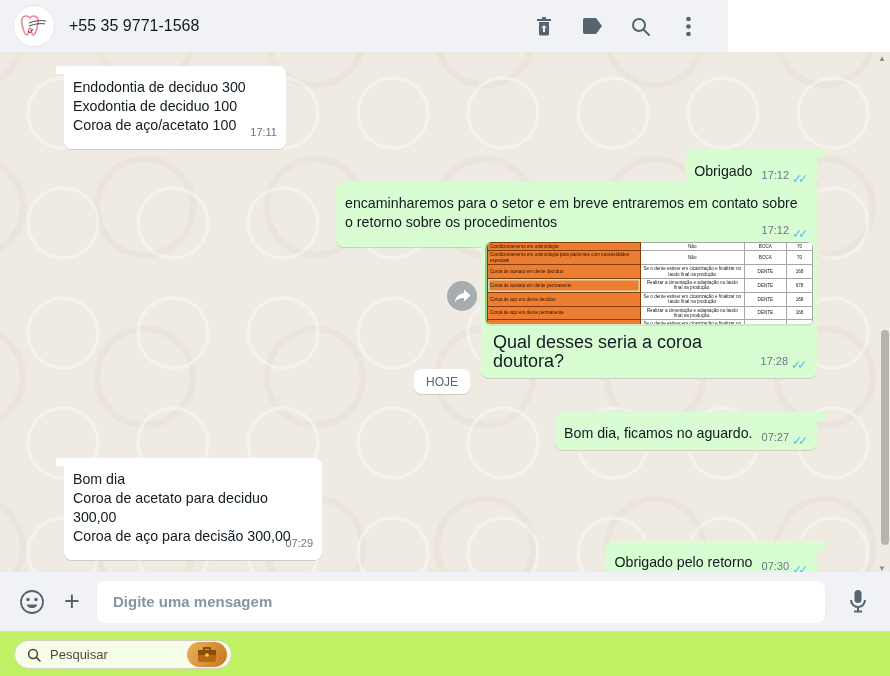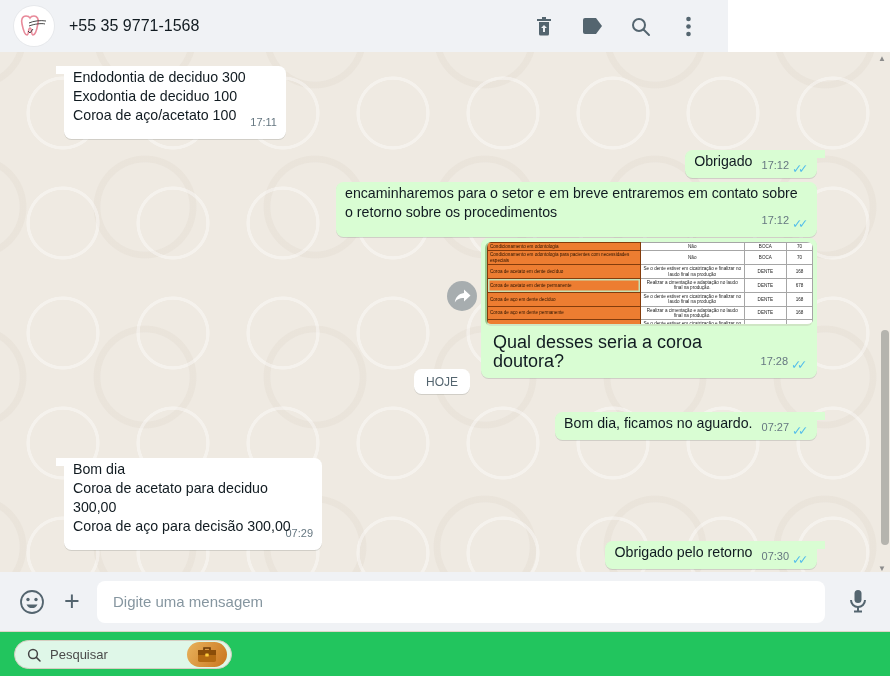--- a/index.html
+++ b/index.html
@@ -20,21 +20,21 @@
   .chat { position:absolute; left:0; top:52px; width:890px; height:520px;
     background-color:#efeae2;
     background-image:
       radial-gradient(closest-side, transparent 60%, rgba(255,255,255,.38) 61%, rgba(255,255,255,.38) 66%, transparent 67%),
       radial-gradient(closest-side, transparent 52%, rgba(141,121,97,.05) 53%, rgba(141,121,97,.05) 60%, transparent 61%);
     background-size:110px 110px, 170px 170px;
     background-position:8px 6px, 60px 70px;
     overflow:hidden; }
 
   .msg { position:absolute; border-radius:7.5px; box-shadow:0 1px .5px rgba(11,20,26,.13);
-    font-size:14.2px; color:#111b21; line-height:19px; padding:2px 9px 7px 9px; }
+    font-size:14.2px; color:#111b21; line-height:19px; padding:12px 9px 7px 9px; }
   .msg.in  { background:#ffffff; }
   .msg.out { background:#d9fdd3; }
   .msg.tail-in  { border-top-left-radius:0; }
   .msg.tail-out { border-top-right-radius:0; }
   .msg.tail-in::before  { content:""; position:absolute; top:0; left:-8px;
     border:8px solid transparent; border-top-color:#ffffff; border-right-color:#ffffff;
     border-bottom-width:0; border-left-width:0; width:0; height:0; }
   .msg.tail-out::before { content:""; position:absolute; top:0; right:-8px;
     border:8px solid transparent; border-top-color:#d9fdd3; border-left-color:#d9fdd3;
     border-bottom-width:0; border-right-width:0; width:0; height:0; }
@@ -69,26 +69,26 @@
   .scroll-thumb { position:absolute; right:1px; width:8px; border-radius:4px; background:#b5b4ae; cursor:pointer; }
   .scroll-arrow { position:absolute; right:4px; font-size:8px; color:#8c8c8c; line-height:8px; cursor:pointer; }
 
   
   .composer { position:absolute; left:0; top:572px; width:890px; height:59px; background:#f0f2f5;
     display:flex; align-items:center; padding:0 17px; gap:10px; z-index:30; }
   .cicon { width:30px; height:30px; display:flex; align-items:center; justify-content:center;
     color:#54656f; cursor:pointer; flex:0 0 auto; }
   .plus-glyph { font-size:27px; font-weight:300; color:#54656f; line-height:1; }
   .composer input { flex:1; height:42px; border:none; outline:none; background:#ffffff;
-    border-radius:8px; padding:0 16px; font-size:15px; color:#111b21; font-family:"Liberation Sans",sans-serif; }
+    border-radius:8px; padding:0 16px; font-size:15px; color:#111b21; font-family:"Liberation Sans",sans-serif;font-weight:bold; }
   .composer input::placeholder { color:#8696a0; }
 
   
   .taskbar { position:absolute; left:0; top:631px; width:890px; height:45px;
-    background:#22c55e; border-top:1px solid #dfd6c8; z-index:40;padding-left:22px; }
+    background:#bef264; border-top:1px solid #dfd6c8; z-index:40;padding-left:22px; }
   .tb-search { position:absolute; left:14px; top:8px; width:218px; height:29px;
     background:rgba(255,255,255,.86); border:1px solid #d6cec1; border-radius:15px;
     display:flex; align-items:center; padding:0 4px 0 12px; cursor:pointer; }
   .tb-search-label { margin-left:9px; font-size:13px; color:#4a4a4a; flex:1; }
   .tb-search-art { width:40px; height:25px; border-radius:13px; overflow:hidden;
     display:flex; align-items:center; justify-content:center;
     background:linear-gradient(120deg,#e8b25c,#c9751d); }
 </style>
 </head>
 <body>

